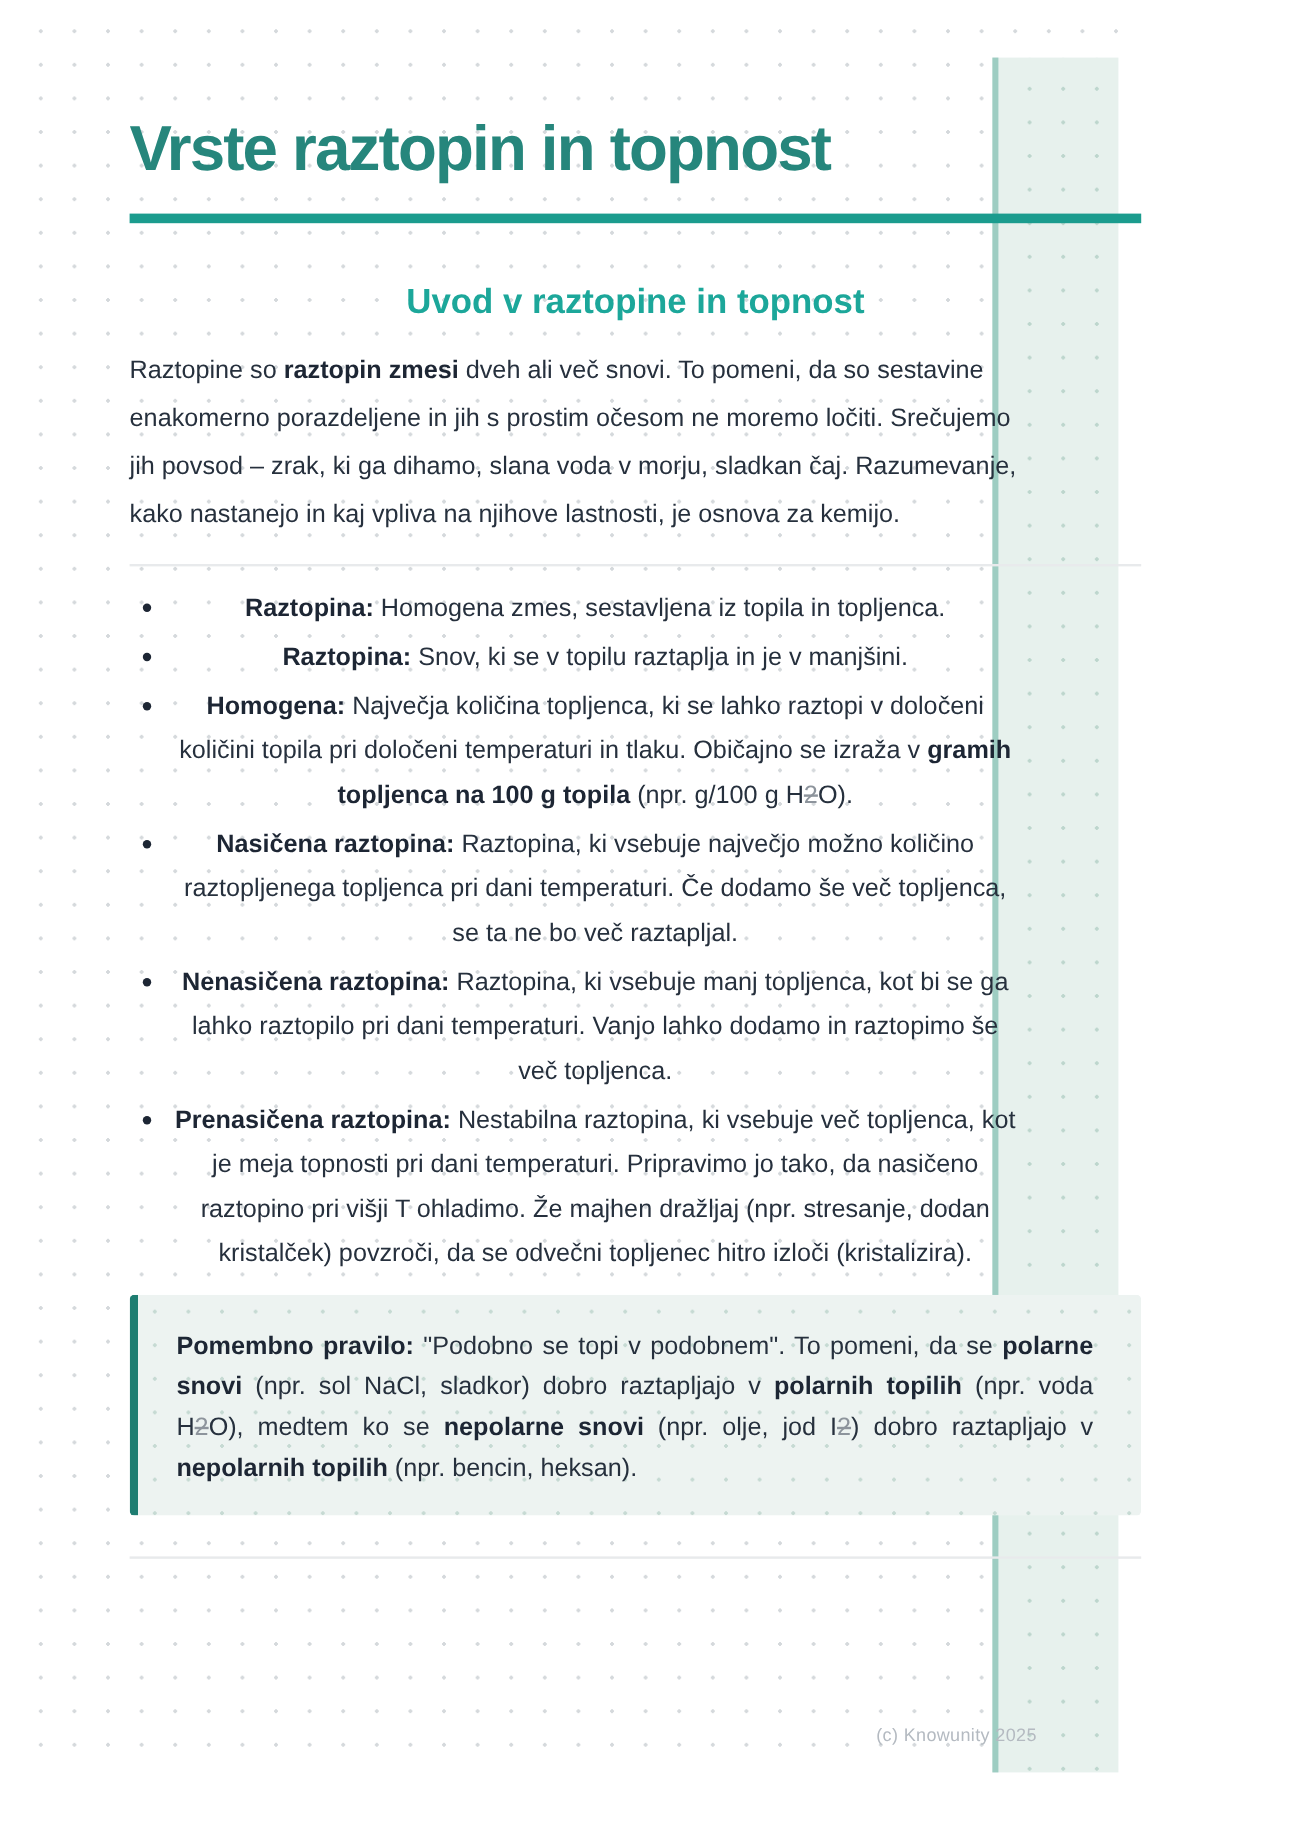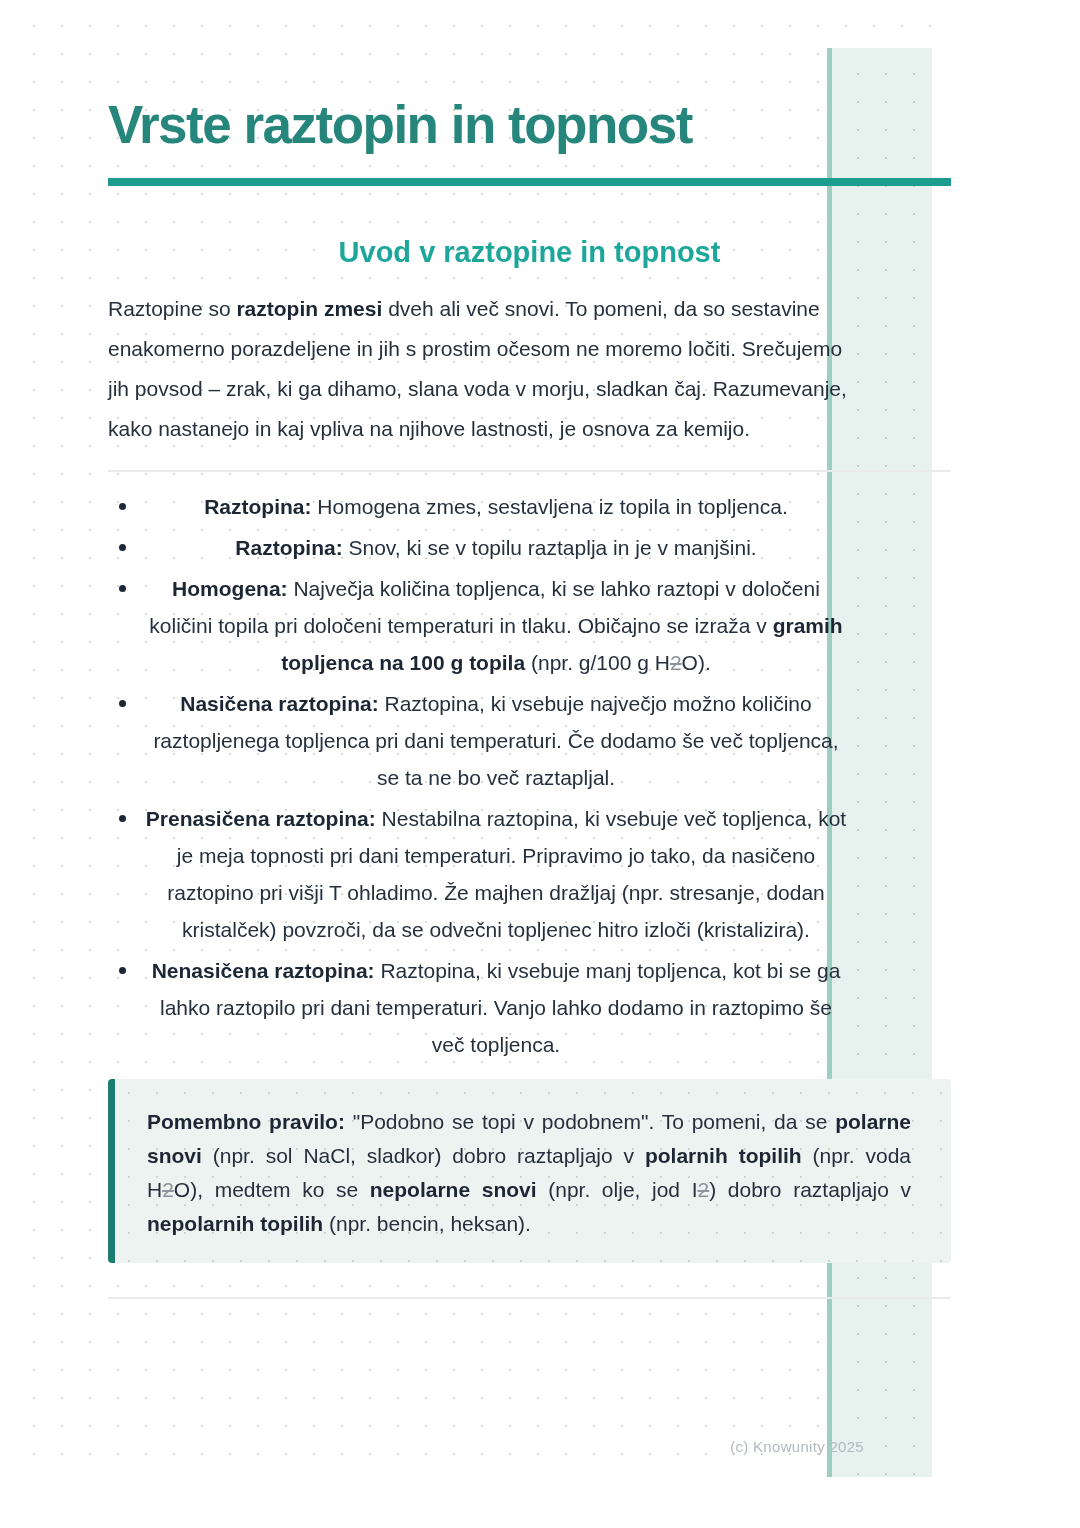--- a/index.html
+++ b/index.html
@@ -86,26 +86,26 @@
           <span class="li-text"><span class="b">Homogena:</span><span> Največja količina topljenca, ki se lahko raztopi v določeni količini topila pri določeni temperaturi in tlaku. Običajno se izraža v </span><span class="b">gramih topljenca na 100 g topila</span><span> (npr. g/100 g H</span><span class="sub2">2</span><span>O).</span></span>
         </li>
 
         <li class="term">
           <span class="dot"></span>
           <span class="li-text"><span class="b">Nasičena raztopina:</span><span> Raztopina, ki vsebuje največjo možno količino raztopljenega topljenca pri dani temperaturi. Če dodamo še več topljenca, se ta ne bo več raztapljal.</span></span>
         </li>
 
         <li class="term">
           <span class="dot"></span>
-          <span class="li-text"><span class="b">Prenasičena raztopina:</span><span> Nestabilna raztopina, ki vsebuje več topljenca, kot je meja topnosti pri dani temperaturi. Pripravimo jo tako, da nasičeno raztopino pri višji T ohladimo. Že majhen dražljaj (npr. stresanje, dodan kristalček) povzroči, da se odvečni topljenec hitro izloči (kristalizira).</span></span>
+          <span class="li-text"><span class="b">Nenasičena raztopina:</span><span> Raztopina, ki vsebuje manj topljenca, kot bi se ga lahko raztopilo pri dani temperaturi. Vanjo lahko dodamo in raztopimo še več topljenca.</span></span>
         </li>
 
         <li class="term">
           <span class="dot"></span>
-          <span class="li-text"><span class="b">Nenasičena raztopina:</span><span> Raztopina, ki vsebuje manj topljenca, kot bi se ga lahko raztopilo pri dani temperaturi. Vanjo lahko dodamo in raztopimo še več topljenca.</span></span>
+          <span class="li-text"><span class="b">Prenasičena raztopina:</span><span> Nestabilna raztopina, ki vsebuje več topljenca, kot je meja topnosti pri dani temperaturi. Pripravimo jo tako, da nasičeno raztopino pri višji T ohladimo. Že majhen dražljaj (npr. stresanje, dodan kristalček) povzroči, da se odvečni topljenec hitro izloči (kristalizira).</span></span>
         </li>
       </ul>
 
     <div class="callout"><span class="b">Pomembno pravilo:</span><span> "Podobno se topi v podobnem". To pomeni, da se </span><span class="b">polarne snovi</span><span> (npr. sol NaCl, sladkor) dobro raztapljajo v </span><span class="b">polarnih topilih</span><span> (npr. voda H</span><span class="sub2">2</span><span>O), medtem ko se </span><span class="b">nepolarne snovi</span><span> (npr. olje, jod I</span><span class="sub2">2</span><span>) dobro raztapljajo v </span><span class="b">nepolarnih topilih</span><span> (npr. bencin, heksan).</span></div>
 
     <hr class="divider divider-2">
   </div>
 
   <div class="footer">(c) Knowunity 2025</div>
 </div>

